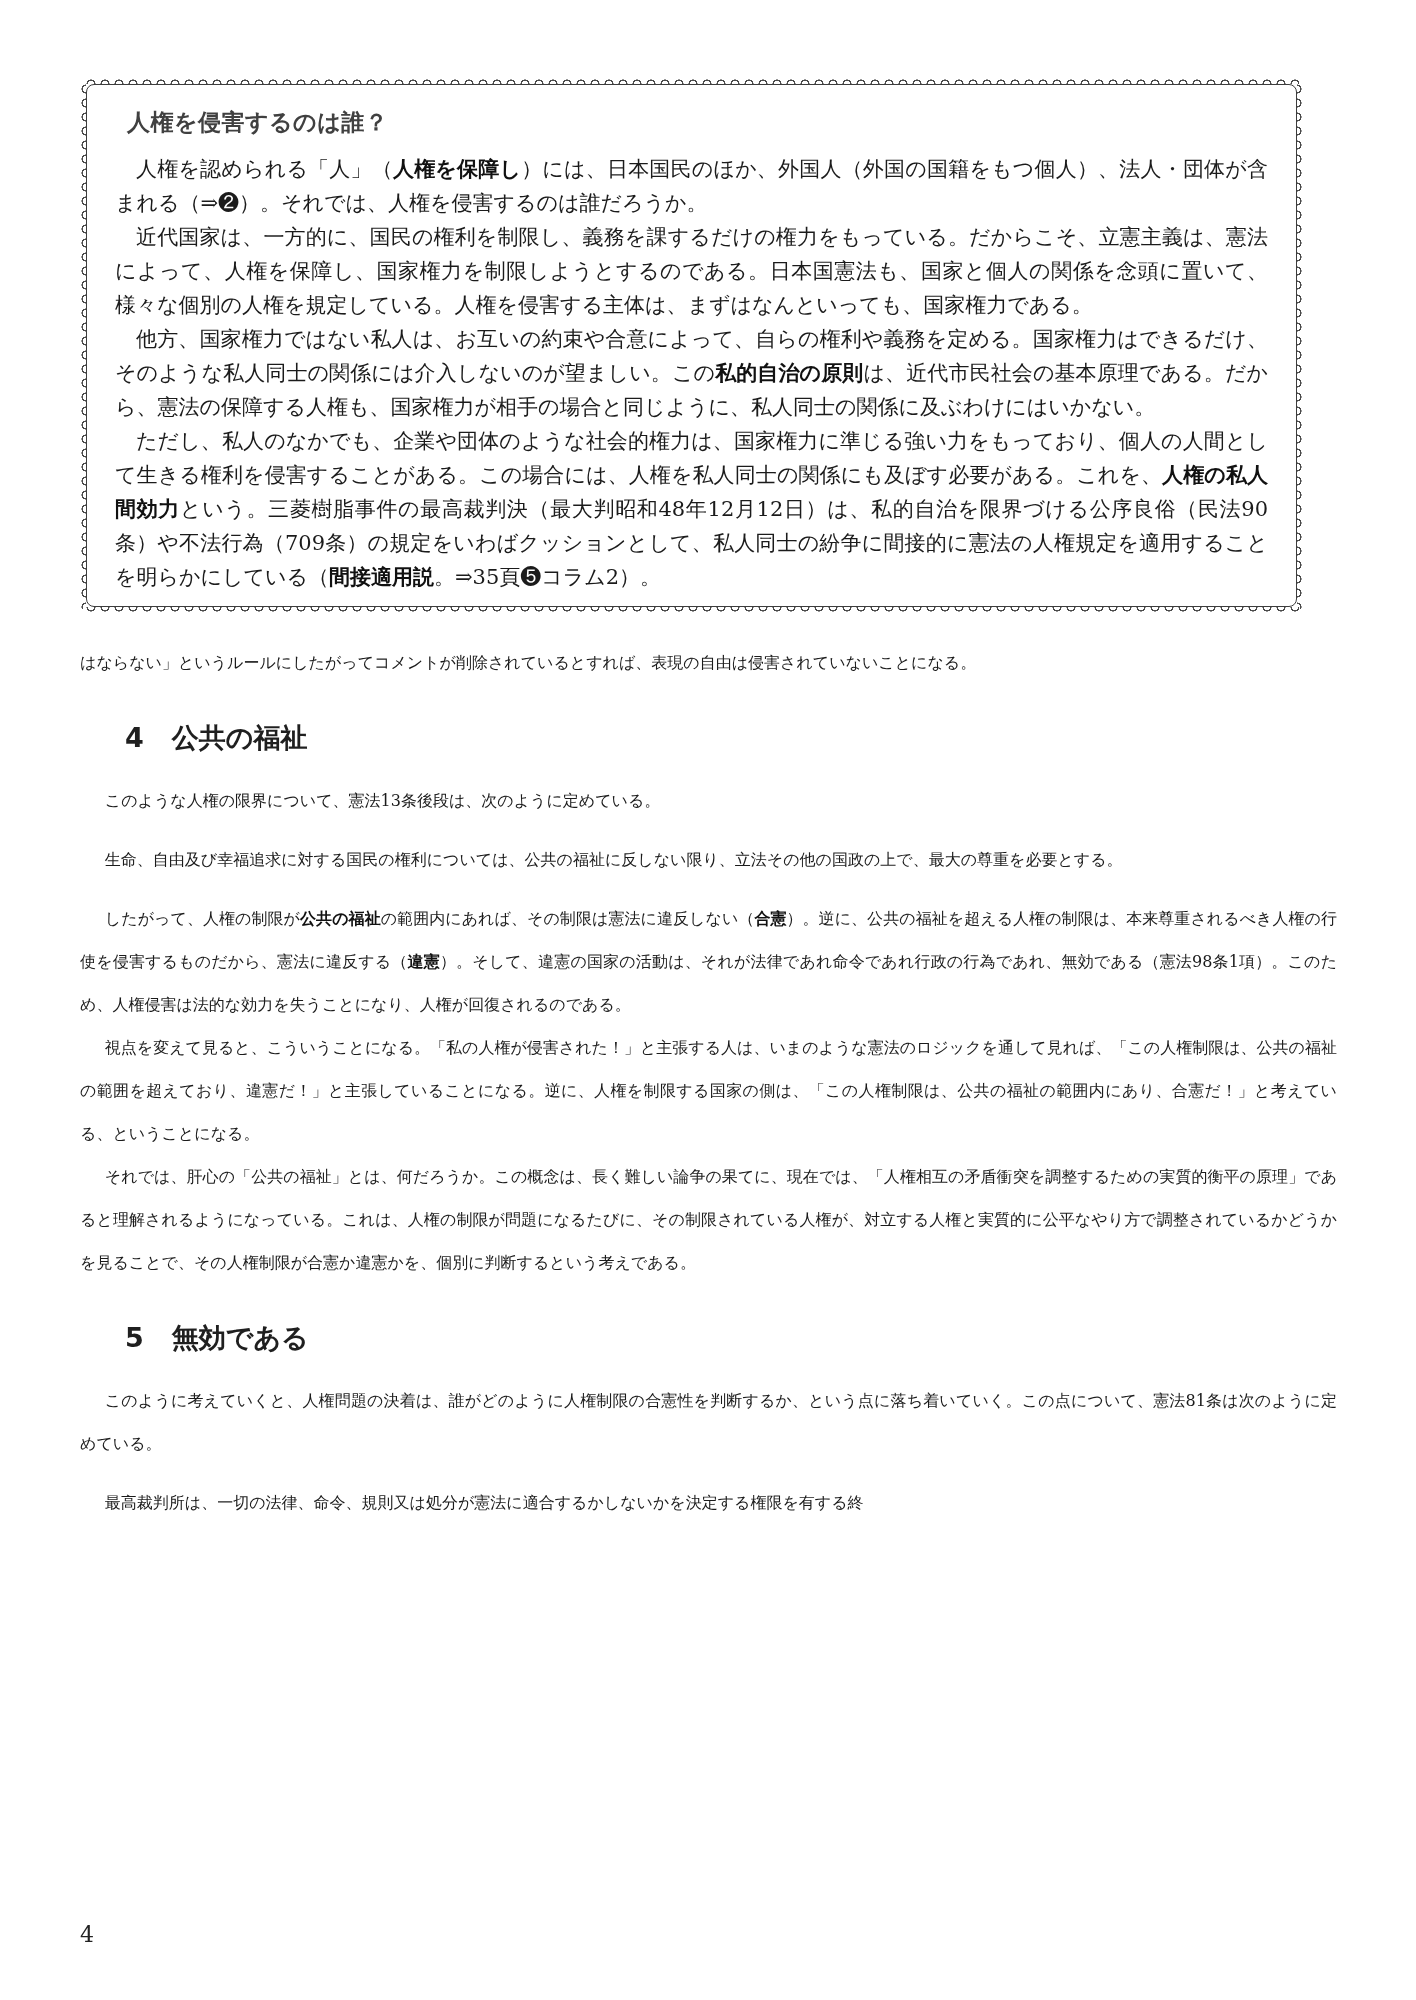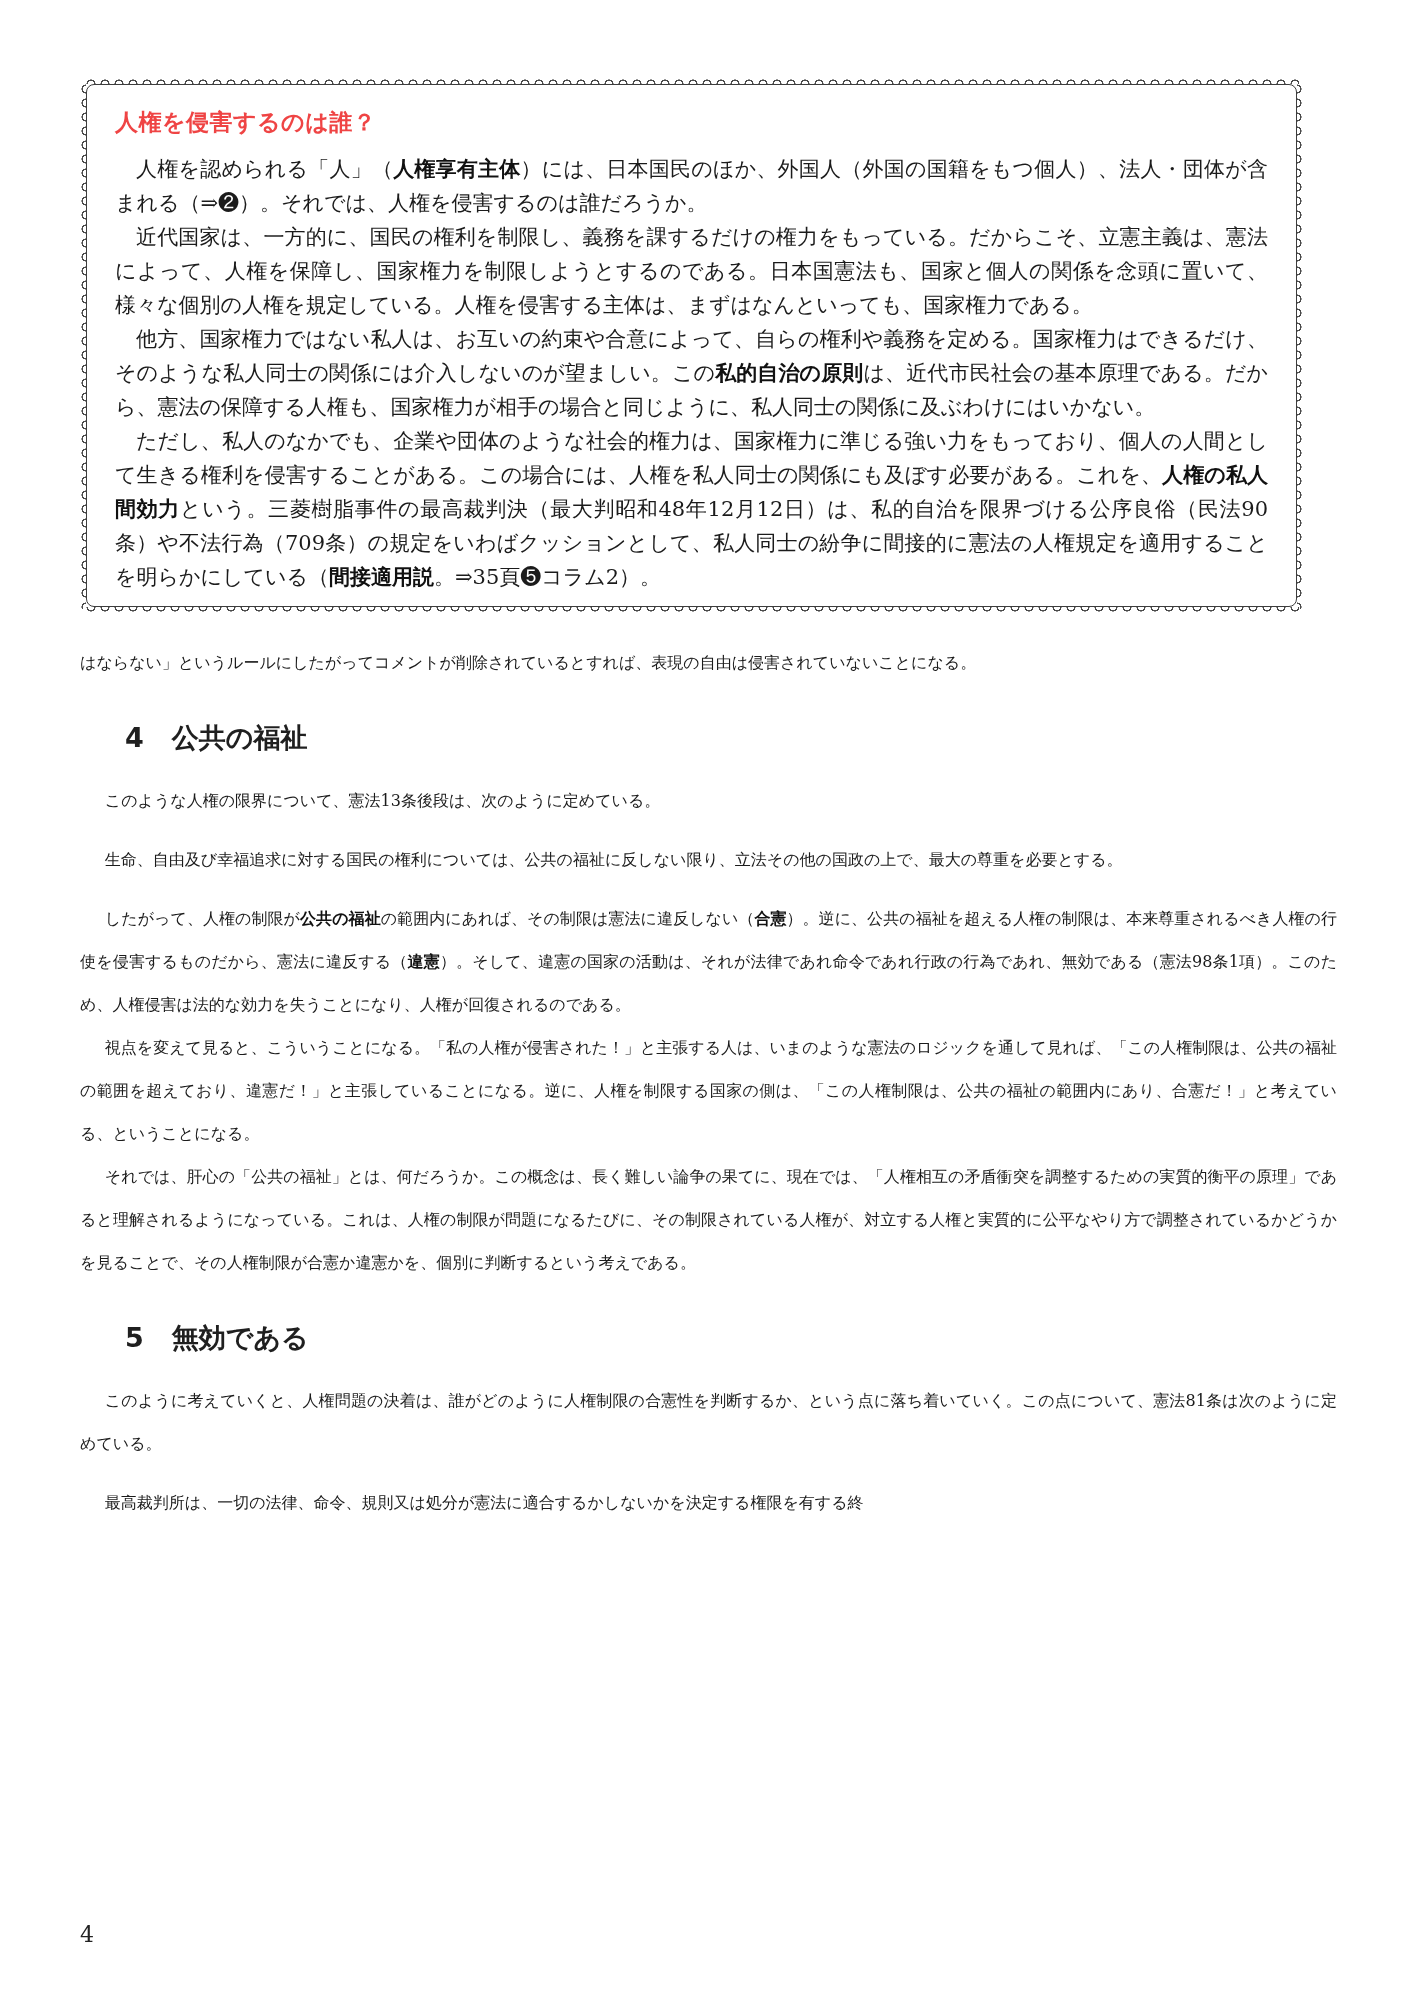--- a/index.html
+++ b/index.html
@@ -40,25 +40,25 @@
     background-image:radial-gradient(circle at 11px 7px, rgba(0,0,0,0) 3px, #4a4a4a 3.2px, #4a4a4a 4.4px, rgba(0,0,0,0) 4.7px);
     background-size:11px 14px; background-repeat:repeat-y;
   }
   .frill-right {
     top:-3px; bottom:-3px; right:-12px; width:11px;
     background-image:radial-gradient(circle at 0px 7px, rgba(0,0,0,0) 3px, #4a4a4a 3.2px, #4a4a4a 4.4px, rgba(0,0,0,0) 4.7px);
     background-size:11px 14px; background-repeat:repeat-y;
   }
 
   .box-title {
-    margin:2px 0 14px 0;
+    margin:2px 0 14px 12px;
     font-family:Liberation Mono, monospace;
     font-weight:700;
     font-size:23px;
-    color:#ef4444;
+    color:#404040;
     letter-spacing:0.5px;
   }
   .box-p {
     margin:0;
     font-size:21px;
     line-height:34px;
     text-align:justify;
     text-indent:1em;
     color:#1b1b1b;
   }
@@ -107,21 +107,21 @@
 <div class="page">
 
   <div class="ornament-box">
     <div class="frill frill-top"></div>
     <div class="frill frill-bottom"></div>
     <div class="frill frill-left"></div>
     <div class="frill frill-right"></div>
 
     <h2 class="box-title">人権を侵害するのは誰？</h2>
 
-    <p class="box-p"><span>人権を認められる「人」（</span><span class="b">人権享有主体</span><span>）には、日本国民のほか、外国人（外国の国籍をもつ個人）、法人・団体が含まれる（⇒❷）。それでは、人権を侵害するのは誰だろうか。</span></p>
+    <p class="box-p"><span>人権を認められる「人」（</span><span class="b">人権を保障し</span><span>）には、日本国民のほか、外国人（外国の国籍をもつ個人）、法人・団体が含まれる（⇒❷）。それでは、人権を侵害するのは誰だろうか。</span></p>
     <p class="box-p"><span>近代国家は、一方的に、国民の権利を制限し、義務を課するだけの権力をもっている。だからこそ、立憲主義は、憲法によって、人権を保障し、国家権力を制限しようとするのである。日本国憲法も、国家と個人の関係を念頭に置いて、様々な個別の人権を規定している。人権を侵害する主体は、まずはなんといっても、国家権力である。</span></p>
     <p class="box-p"><span>他方、国家権力ではない私人は、お互いの約束や合意によって、自らの権利や義務を定める。国家権力はできるだけ、そのような私人同士の関係には介入しないのが望ましい。この</span><span class="b">私的自治の原則</span><span>は、近代市民社会の基本原理である。だから、憲法の保障する人権も、国家権力が相手の場合と同じように、私人同士の関係に及ぶわけにはいかない。</span></p>
     <p class="box-p"><span>ただし、私人のなかでも、企業や団体のような社会的権力は、国家権力に準じる強い力をもっており、個人の人間として生きる権利を侵害することがある。この場合には、人権を私人同士の関係にも及ぼす必要がある。これを、</span><span class="b">人権の私人間効力</span><span>という。三菱樹脂事件の最高裁判決（最大判昭和48年12月12日）は、私的自治を限界づける公序良俗（民法90条）や不法行為（709条）の規定をいわばクッションとして、私人同士の紛争に間接的に憲法の人権規定を適用することを明らかにしている（</span><span class="b">間接適用説</span><span>。⇒35頁❺コラム2）。</span></p>
   </div>
 
   <p class="body-p no-indent continuation">はならない」というルールにしたがってコメントが削除されているとすれば、表現の自由は侵害されていないことになる。</p>
 
   <h3 class="section-heading">
     <span>4</span>
     <span>公共の福祉</span>

